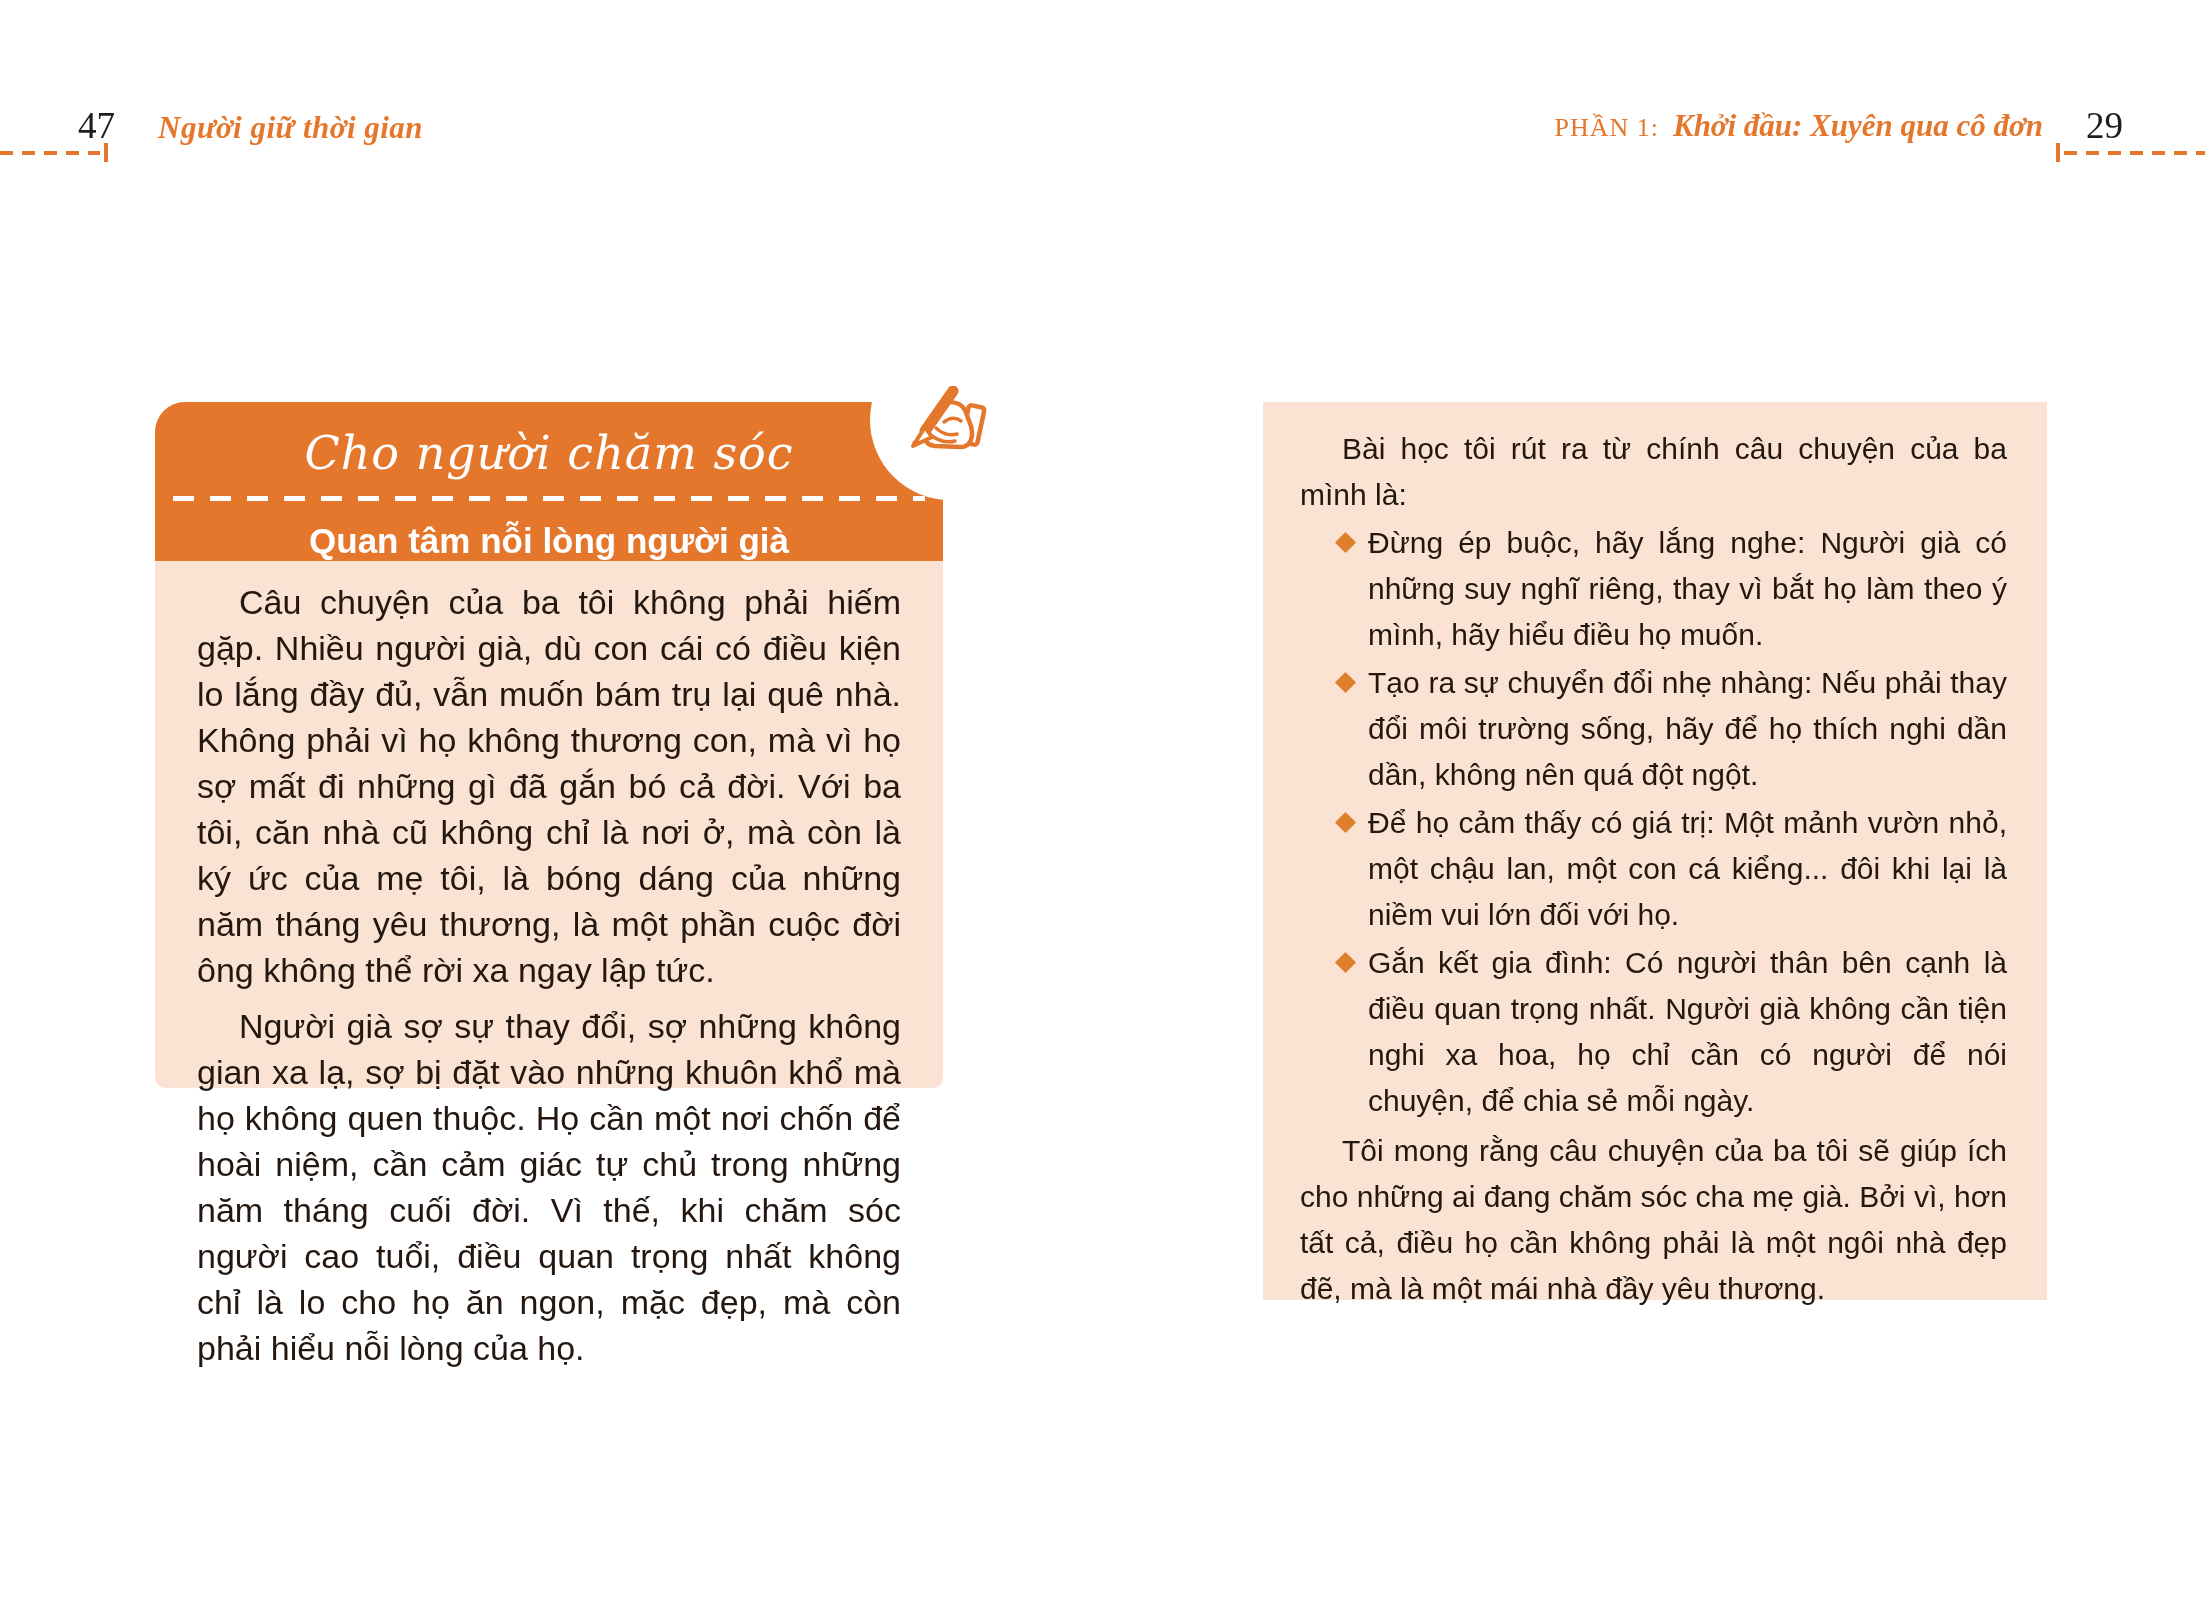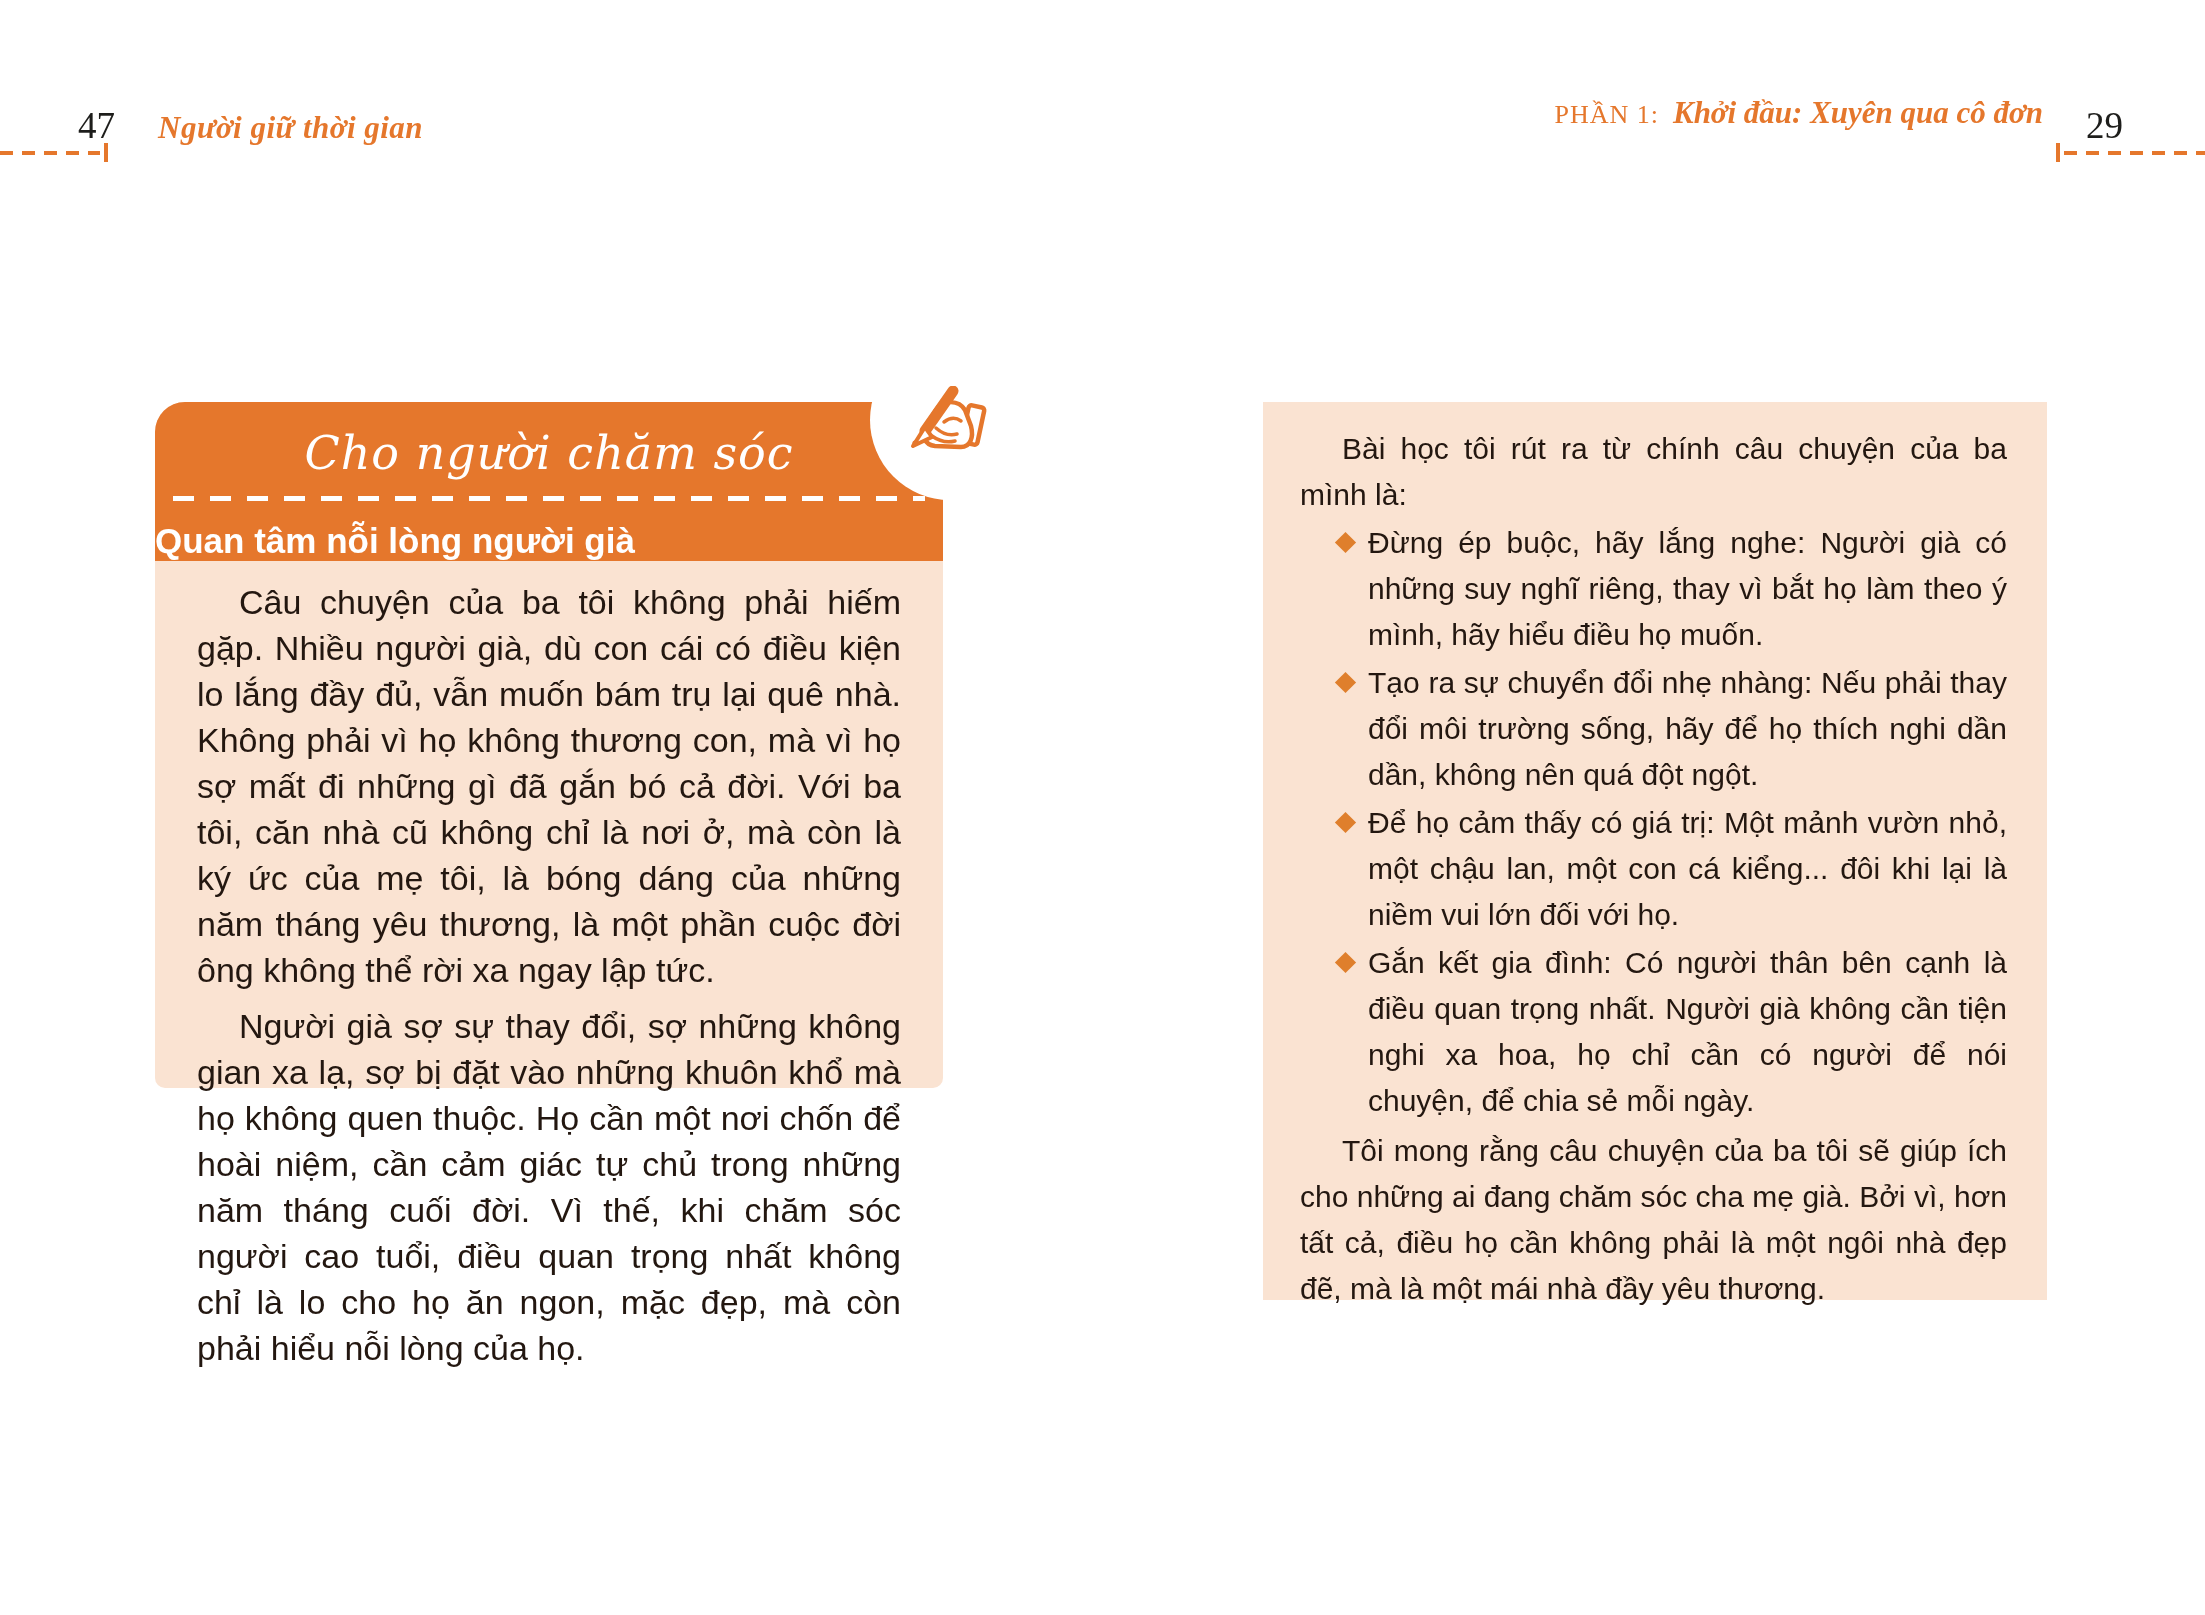--- a/index.html
+++ b/index.html
@@ -20,21 +20,21 @@
   
   .pn{ position:absolute; font-family:"Liberation Serif", serif; font-size:37px; color:var(--pagenum); }
   .pn-left{ left:78px; top:104px; }
   .pn-right{ left:2086px; top:104px; }
   .book-title{
     position:absolute; left:158px; top:110px;
     font-family:Liberation Serif, serif; font-style:italic; font-weight:600;
     font-size:31px; color:var(--accent); letter-spacing:.5px;
   }
   .hdr-right{
-    position:absolute; right:162px; top:95px;
+    position:absolute; right:162px; top:108px;
     display:flex; align-items:baseline; gap:14px; white-space:nowrap;
   }
   .part-label{
     font-family:"Liberation Serif", serif; font-size:26px; color:var(--accent); letter-spacing:1px;
   }
   .chapter-title{
     font-family:"Liberation Serif", serif; font-style:italic; font-weight:700;
     font-size:31px; color:var(--accent);
   }
   .rule{ position:absolute; height:4px;
@@ -59,21 +59,21 @@
   .card-eyebrow{
     text-align:center; color:#ffffff;
     font-family:"DejaVu Serif", serif; font-style:italic;
     font-size:46px; line-height:62px; letter-spacing:1px;
   }
   .card-divider{
     margin:12px 18px 0 18px; height:5px;
     background:repeating-linear-gradient(90deg, #ffffff 0 21px, transparent 21px 37px);
   }
   .card-title{
-    margin:20px 0 0 0; text-align:left; color:#ffffff;
+    margin:20px 0 0 0; text-align:center; color:#ffffff;
     font-family:"Liberation Sans", sans-serif; font-weight:700; font-size:35px;
   }
   .notch{
     position:absolute; left:715px; top:-62px; width:160px; height:160px;
     border-radius:50%; background:#ffffff; z-index:2;
   }
   .pencil{ position:absolute; left:740px; top:-16px; width:92px; height:66px; z-index:3; }
   .pencil .st{ stroke:var(--accent); }
   .card-body{
     flex:1; padding:18px 42px 0 42px;

